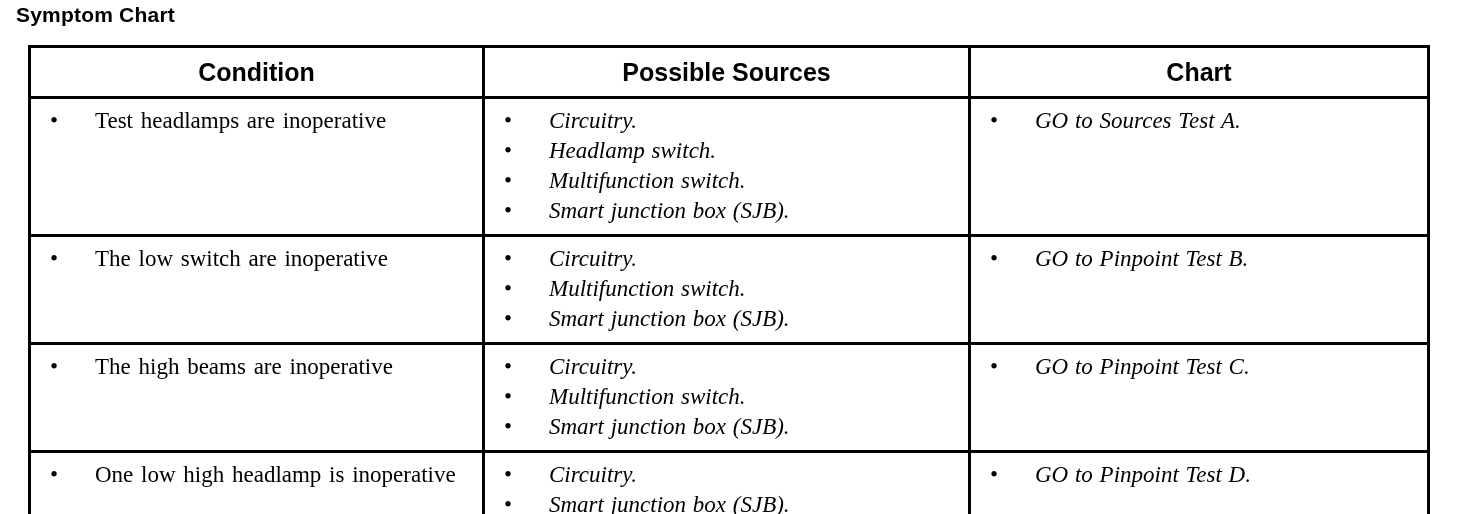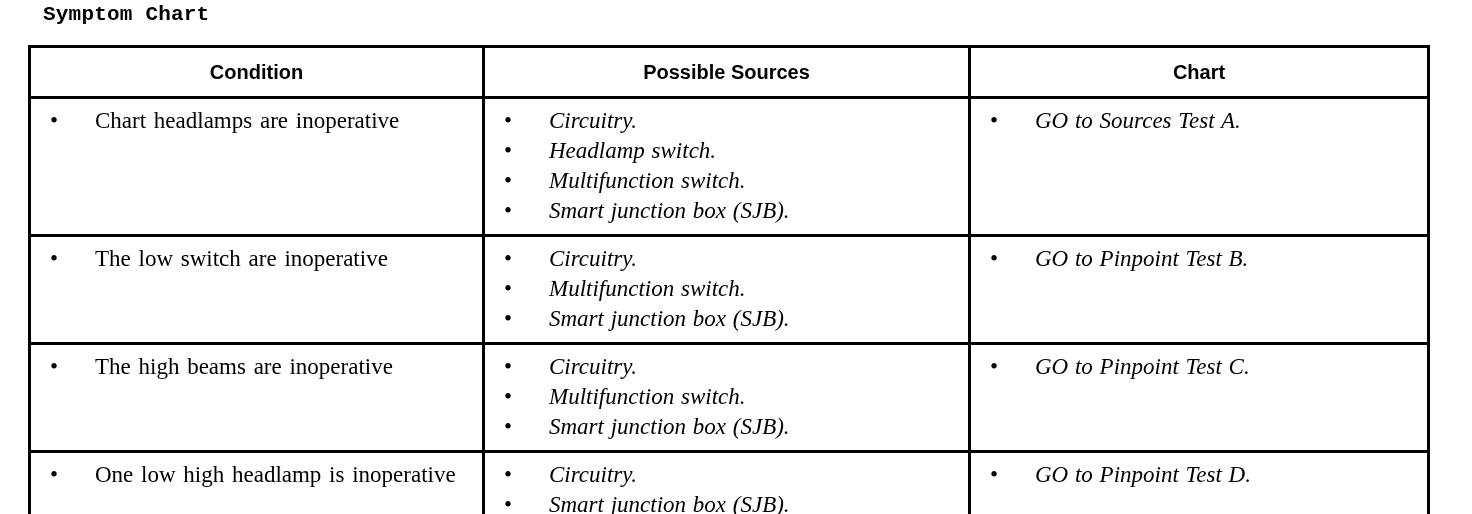--- a/index.html
+++ b/index.html
@@ -19,23 +19,23 @@
 
   .page {
     position: relative;
     width: 1472px;
     height: 514px;
     box-sizing: border-box;
   }
 
   .chart-title {
     position: absolute;
-    left: 43px;
+    left: 16px;
     top: 1px;
-    font-family: Liberation Mono, monospace;
+    font-family: Liberation Sans, sans-serif;
     font-weight: bold;
     font-size: 21px;
     line-height: 28px;
     letter-spacing: 0.2px;
     white-space: nowrap;
   }
 
   .symptom-table {
     position: absolute;
     left: 28px;
@@ -55,21 +55,21 @@
     border: 3px solid #000000;
     padding: 0;
     vertical-align: top;
     background: #ffffff;
   }
 
   .symptom-table thead th {
     text-align: center;
     font-family: "Liberation Sans", "DejaVu Sans", sans-serif;
     font-weight: bold;
-    font-size: 20px;
+    font-size: 25px;
     line-height: 30px;
     height: 40px;
     padding: 4px 0 4px 0;
     vertical-align: middle;
     letter-spacing: 0px;
   }
 
   .cell-inner {
     padding: 7px 6px 8px 6px;
     box-sizing: border-box;
@@ -144,21 +144,21 @@
       </tr>
     </thead>
     <tbody>
 
       <tr class="row-r1">
         <td>
           <div class="cell-inner">
             <ul class="bullets">
               <li>
                 <span class="bullet-dot">•</span>
-                <span class="li-text col-cond-text">Chart headlamps are inoperative</span>
+                <span class="li-text col-cond-text">Test headlamps are inoperative</span>
               </li>
             </ul>
           </div>
         </td>
         <td>
           <div class="cell-inner">
             <ul class="bullets">
               <li>
                 <span class="bullet-dot">•</span>
                 <span class="li-text col-src-text">Circuitry.</span>

